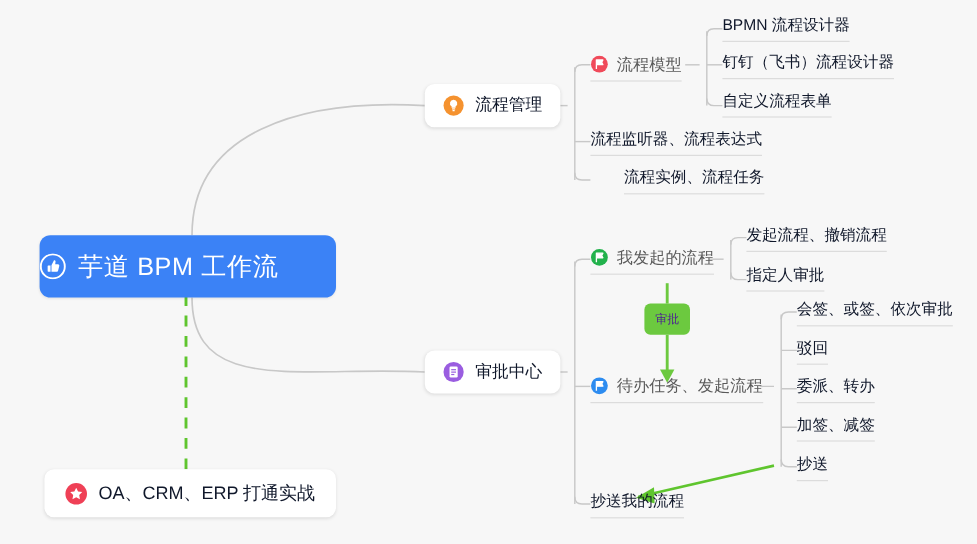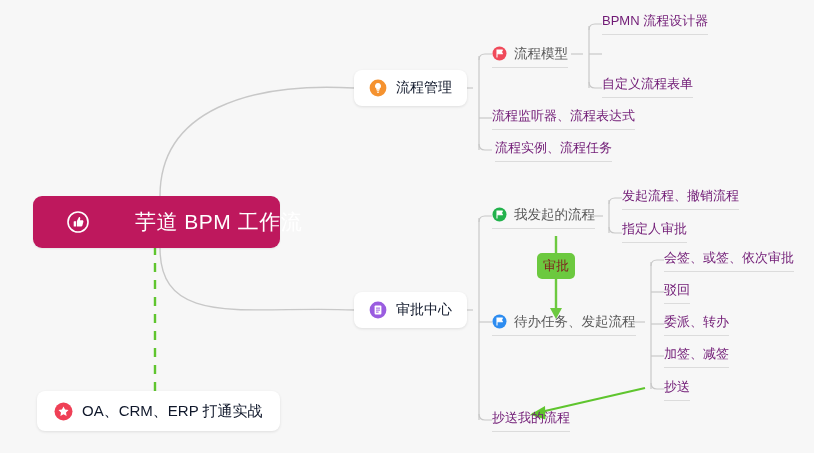--- a/index.html
+++ b/index.html
@@ -29,28 +29,27 @@
     pointer-events: none;
   }
 
   
   .root-node {
     position: absolute;
     left: 33px;
     top: 196px;
     width: 247px;
     height: 52px;
-    background: #be185d;
+    background: #3b82f6;
     border-radius: 9px;
     display: flex;
     align-items: center;
     box-sizing: border-box;
-    padding-left: 34px;
+    padding-left: 0;
     box-shadow: 0 1px 2px rgba(0,0,0,0.07);
-    gap: 36px;
   }
   .root-label {
     color: #ffffff;
     font-size: 21px;
     letter-spacing: 0.5px;
     margin-left: 10px;
     white-space: nowrap;
   }
 
   
@@ -95,34 +94,34 @@
     font-size: 13.5px;
     color: #5a5a5a;
     margin-left: 7px;
   }
 
   
   .leaf-node {
     position: absolute;
     white-space: nowrap;
     font-size: 13px;
-    color: #701a75;
+    color: #0f172a;
     height: 25px;
     line-height: 22px;
     border-bottom: 1px solid #dcdcdc;
     box-sizing: border-box;
   }
 
   
   .annot-label {
     position: absolute;
     background: #6cc93f;
     border-radius: 5px;
-    color: #7f1d1d;
-    font-size: 13px;
+    color: #4c1d95;
+    font-size: 10px;
     display: flex;
     align-items: center;
     justify-content: center;
     left: 537px;
     top: 253px;
     width: 38px;
     height: 26px;
   }
 
   
@@ -213,24 +212,25 @@
     <span class="icon">
       <svg width="15" height="15" viewBox="0 0 15 15">
         <circle cx="7.5" cy="7.5" r="7" fill="#f04a5a"></circle>
         <path d="M5 3.6v8M5 4h5.4l-1 1.9 1 1.9H5z" fill="#ffffff" stroke="#ffffff" stroke-width="1.1" stroke-linejoin="round"></path>
       </svg>
     </span>
     <span class="sub-label">流程模型</span>
   </div>
 
   <div class="leaf-node" style="left:602px; top:10px;">BPMN 流程设计器</div>
+  <div class="leaf-node" style="left:602px; top:41px;">钉钉（飞书）流程设计器</div>
   <div class="leaf-node" style="left:602px; top:73px;">自定义流程表单</div>
 
   <div class="leaf-node" style="left:492px; top:105px;">流程监听器、流程表达式</div>
-  <div class="leaf-node" style="left:495px; top:137px;">流程实例、流程任务</div>
+  <div class="leaf-node" style="left:520px; top:137px;">流程实例、流程任务</div>
 
   <div class="card-node" id="node-approval-center">
     <span class="icon">
       <svg width="18" height="18" viewBox="0 0 18 18">
         <circle cx="9" cy="9" r="8.4" fill="#9a5de0"></circle>
         <rect x="5.6" y="4.4" width="6.8" height="9.2" rx="1.1" fill="#ffffff"></rect>
         <rect x="7" y="6.6" width="4" height="1" fill="#9a5de0"></rect>
         <rect x="7" y="8.6" width="4" height="1" fill="#9a5de0"></rect>
         <rect x="7" y="10.6" width="2.6" height="1" fill="#9a5de0"></rect>
       </svg>

